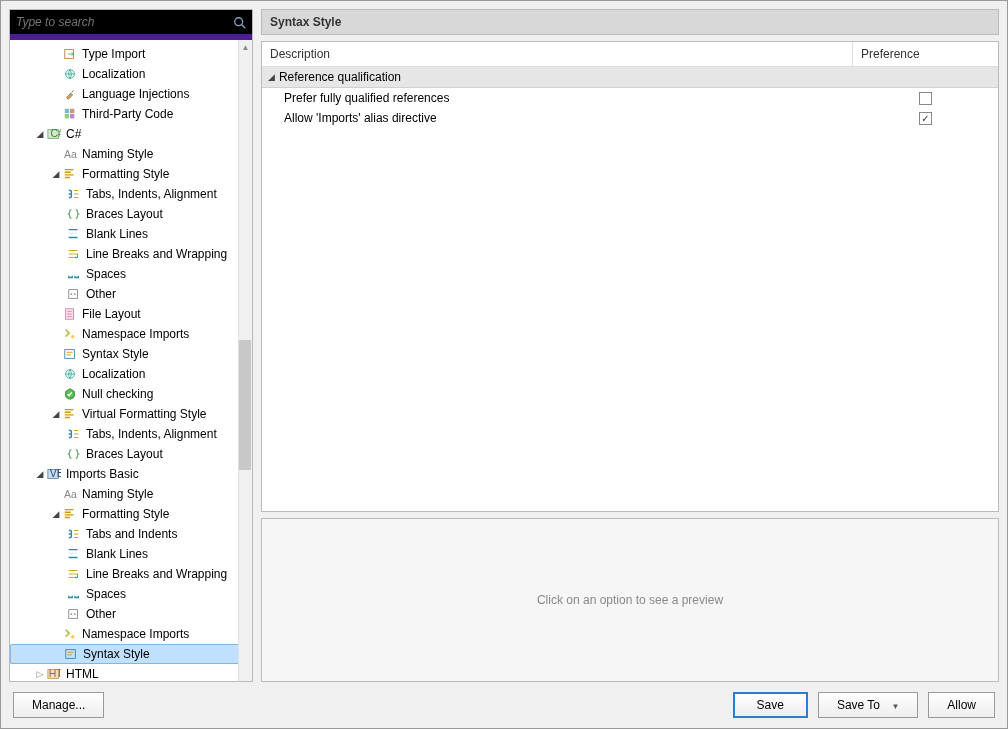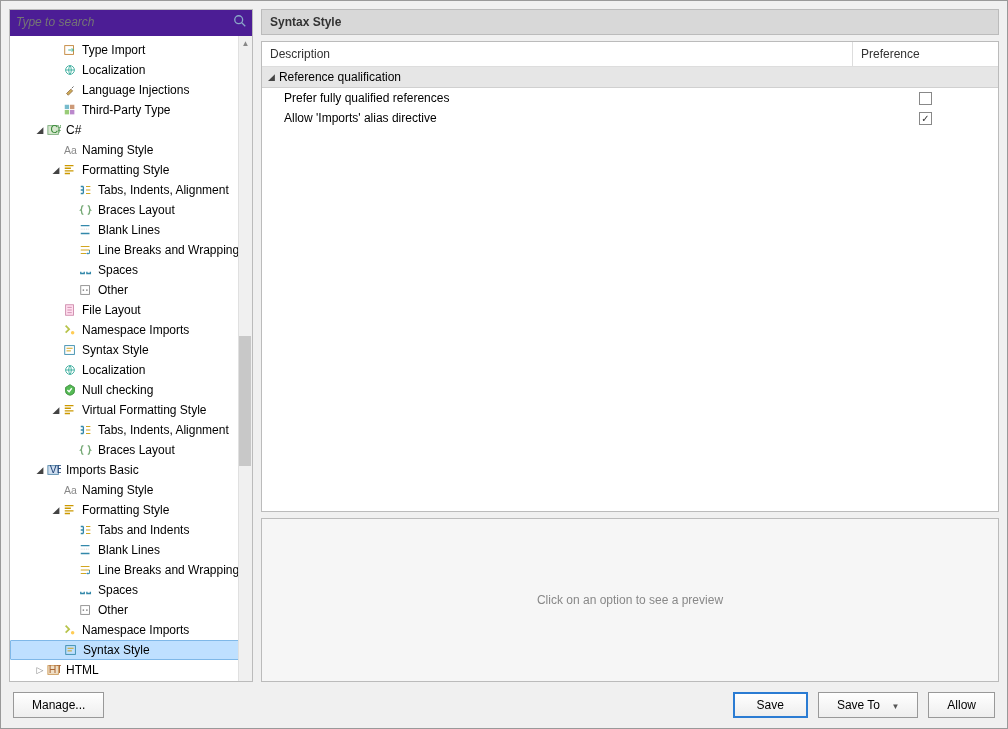--- a/index.html
+++ b/index.html
@@ -1,31 +1,31 @@
 <!DOCTYPE html>
 <html><head>
 <meta charset="utf-8">
 <style>
 * { box-sizing: border-box; margin: 0; padding: 0; font-family: "Segoe UI", Tahoma, sans-serif; font-size: 12px; }
 body { width: 1008px; height: 729px; background: #f0f0f0; display: flex; flex-direction: column; border: 1px solid #999; }
 .main-area { display: flex; flex: 1; overflow: hidden; padding: 8px 8px 0 8px; gap: 8px; }
 .left-panel { width: 244px; display: flex; flex-direction: column; border: 1px solid #bbb; background: #fff; }
-.search-box { display: flex; align-items: flex-start; border-bottom: 2px solid #4c1d95; background: #4c1d95; padding: 3px 4px; }
+.search-box { display: flex; align-items: flex-end; border-bottom: 6px solid #4c1d95; background: #000000; padding: 3px 4px; }
 .search-input { flex: 1; border: none; outline: none; background: transparent; font-style: italic; color: #888; padding: 2px; }
 .search-icon { width: 16px; height: 16px; display:flex; align-items:center; justify-content:center; }
 .tree-scroll { flex: 1; overflow-y: auto; position: relative; }
 .tree { padding: 4px 0; }
 .tree-row { display: flex; align-items: center; height: 20px; padding-left: 4px; white-space: nowrap; cursor: default; }
 .tree-row.selected { background: #bfe0ff; border: 1px solid #7fb8e8; border-radius: 1px; }
 .tree-caret { width: 12px; display: inline-flex; justify-content: center; color: #555; font-size: 9px; }
 .tree-icon { width: 16px; height: 16px; display: inline-flex; align-items:center; justify-content:center; margin-right: 4px; }
 .tree-label { color: #000; }
 .indent-1 { padding-left: 24px; }
 .indent-2 { padding-left: 40px; }
-.indent-3 { padding-left: 56px; }
+.indent-3 { padding-left: 44px; }
 .scrollbar-track { position: absolute; right: 0; top: 0; bottom:0; width: 14px; background: #f0f0f0; border-left:1px solid #e0e0e0;}
 .scrollbar-arrow { height: 14px; display:flex; align-items:center; justify-content:center; color:#888; font-size:8px;}
 .scrollbar-thumb { position: absolute; right:1px; top:300px; width:12px; height:130px; background:#c8c8c8; border-radius:0;}
 .right-panel { flex: 1; display: flex; flex-direction: column; gap: 6px; }
 .panel-header { background: #d8d8d8; border: 1px solid #bbb; padding: 5px 8px; font-weight: bold; color: #333; }
 .table-container { border: 1px solid #bbb; background: #fff; flex: 1; display:flex; flex-direction:column; }
 .table-header { display: flex; background: #fff; border-bottom: 1px solid #ddd; }
 .th { padding: 5px 8px; color: #333; }
 .th.desc { flex: 1; border-right: 1px solid #ddd;}
 .th.pref { width: 145px; }
@@ -94,21 +94,21 @@
           <div class="tree-row indent-2">
             <span class="tree-caret"></span>
             <span class="tree-icon">
               <svg width="14" height="14" viewBox="0 0 16 16">
                 <rect x="2" y="2" width="5" height="5" fill="#7bc"></rect>
                 <rect x="8" y="2" width="5" height="5" fill="#c97"></rect>
                 <rect x="2" y="8" width="5" height="5" fill="#9c7"></rect>
                 <rect x="8" y="8" width="5" height="5" fill="#b8c"></rect>
               </svg>
             </span>
-            <span class="tree-label">Third-Party Type</span>
+            <span class="tree-label">Third-Party Code</span>
           </div>
           <div class="tree-row indent-1">
             <span class="tree-caret" style="color: rgb(68, 68, 68);">◢</span>
             <span class="tree-icon">
               <svg width="14" height="14" viewBox="0 0 16 16">
                 <rect x="1" y="3" width="12" height="10" fill="#d8e8d0" stroke="#7a7"></rect>
                 <text x="4" y="11" font-size="8" fill="#383">C#</text>
               </svg>
             </span>
             <span class="tree-label">C#</span>

